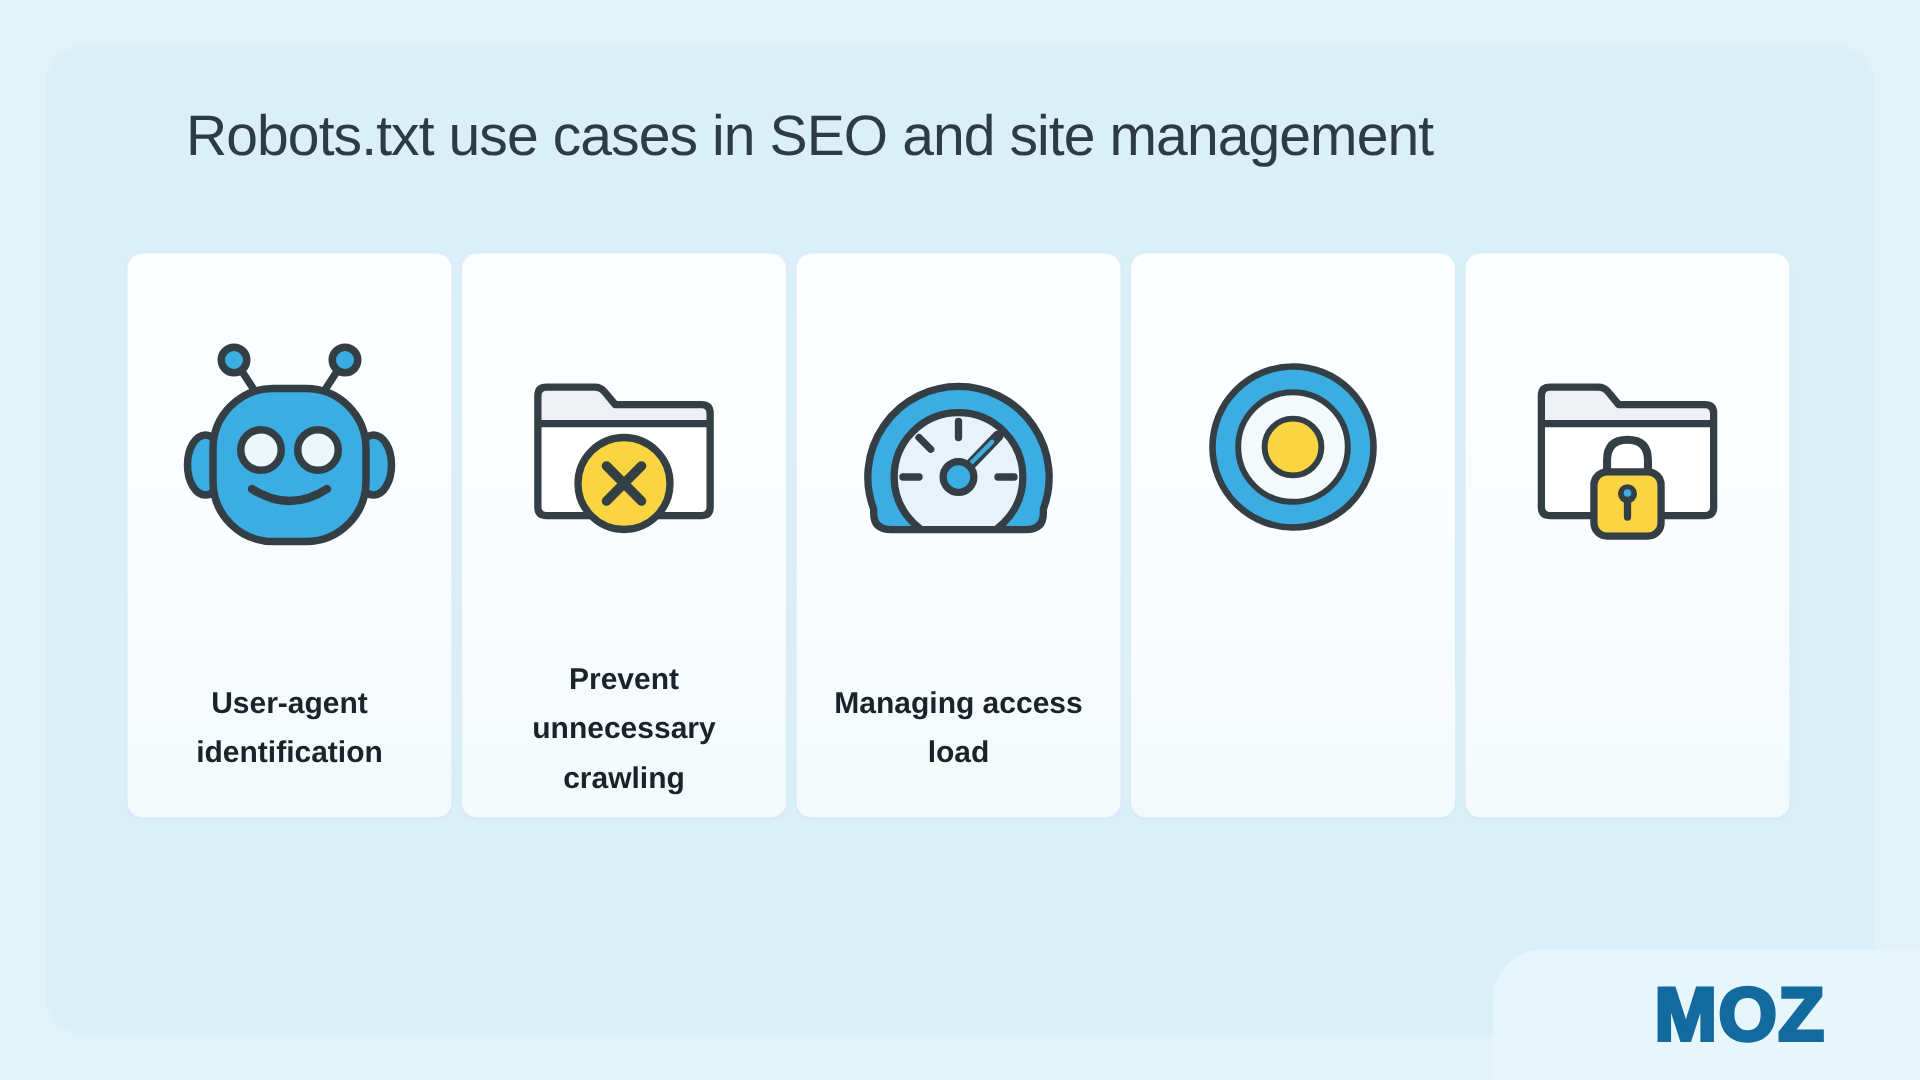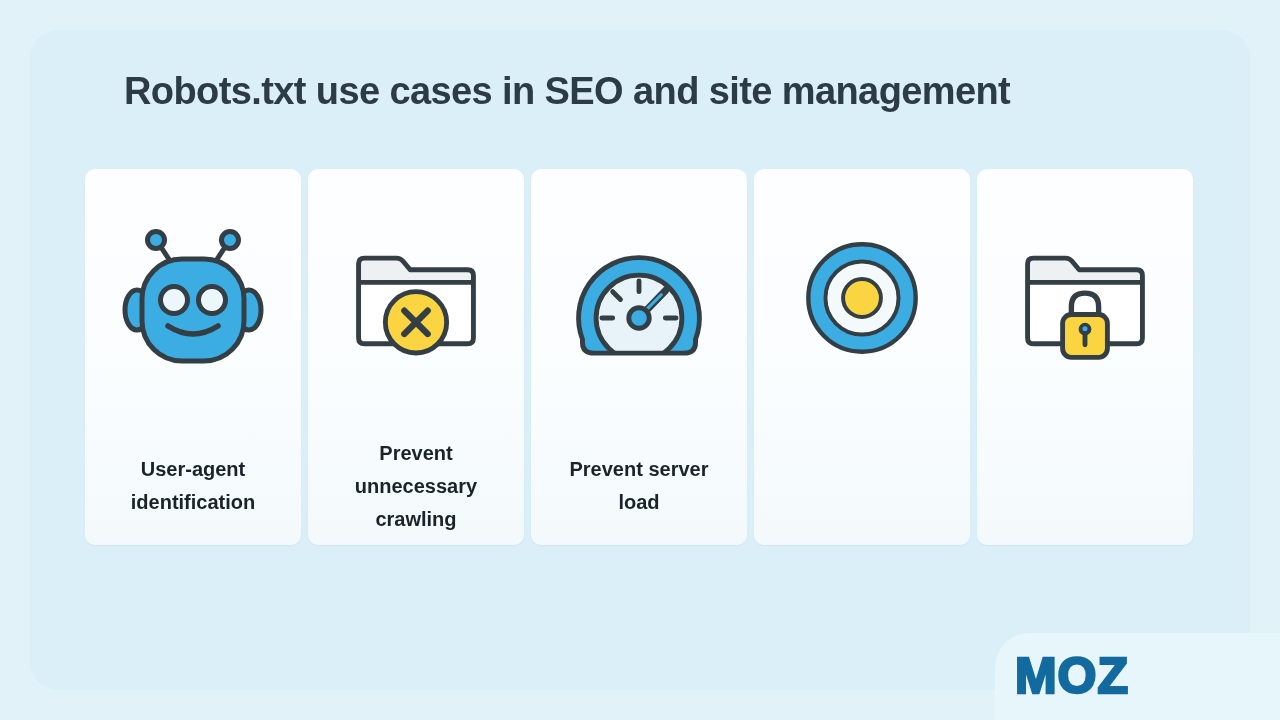--- a/index.html
+++ b/index.html
@@ -12,21 +12,21 @@
   .inner-bg {
     position: absolute;
     left: 30px; top: 30px; right: 30px; bottom: 30px;
     background: #dbeff8;
     border-radius: 28px;
   }
   .page-title {
     position: absolute;
     left: 124px; top: 70px;
     font-size: 38px;
-    font-weight: 700;
+    font-weight: 400;
     letter-spacing: -0.6px;
     color: #2d3b44;
   }
   .cards {
     position: absolute;
     left: 85px; top: 169px;
     width: 1108px; height: 318px;
     display: grid;
     grid-template-columns: repeat(5, 1fr);
     gap: 7px;
@@ -59,21 +59,21 @@
     white-space: pre-line;
   }
   .moz-area {
     position: absolute;
     right: 0; bottom: 0;
     width: 285px; height: 87px;
     background: #e7f6fb;
     border-top-left-radius: 34px;
     display: flex;
     align-items: center;
-    justify-content: flex-start;
+    justify-content: flex-end;
   }
   .moz-logo { margin-right: 42px; }
 </style>
 </head>
 <body>
 
 <div class="inner-bg"></div>
 
 <h1 class="page-title">Robots.txt use cases in SEO and site management</h1>
 
@@ -134,21 +134,21 @@
         <line x1="53" y1="59" x2="61" y2="67" stroke="#333e45" stroke-width="5" stroke-linecap="round"></line>
         <line x1="107" y1="59" x2="99" y2="67" stroke="#333e45" stroke-width="5" stroke-linecap="round"></line>
         <line x1="42" y1="86" x2="53" y2="86" stroke="#333e45" stroke-width="5" stroke-linecap="round"></line>
         <line x1="118" y1="86" x2="107" y2="86" stroke="#333e45" stroke-width="5" stroke-linecap="round"></line>
         <line x1="80" y1="86" x2="107" y2="58" stroke="#333e45" stroke-width="7.5" stroke-linecap="round"></line>
         <line x1="84" y1="81" x2="103" y2="62" stroke="#3bade3" stroke-width="3" stroke-linecap="round"></line>
         <circle cx="80" cy="86" r="10.5" fill="#3bade3" stroke="#333e45" stroke-width="5"></circle>
       </svg>
     </div>
     <div class="label-wrap">
-      <div class="card-label">Prevent server
+      <div class="card-label">Managing access
 load</div>
     </div>
   </div>
 
   <div class="card">
     <div class="icon-wrap">
       <svg width="132" height="132" viewBox="0 0 150 150">
         <circle cx="75" cy="75" r="61" fill="#3bade3" stroke="#333e45" stroke-width="5"></circle>
         <circle cx="75" cy="75" r="41.5" fill="#f4fafc" stroke="#333e45" stroke-width="4.5"></circle>
         <circle cx="75" cy="75" r="21.5" fill="#fad541" stroke="#333e45" stroke-width="4.5"></circle>

